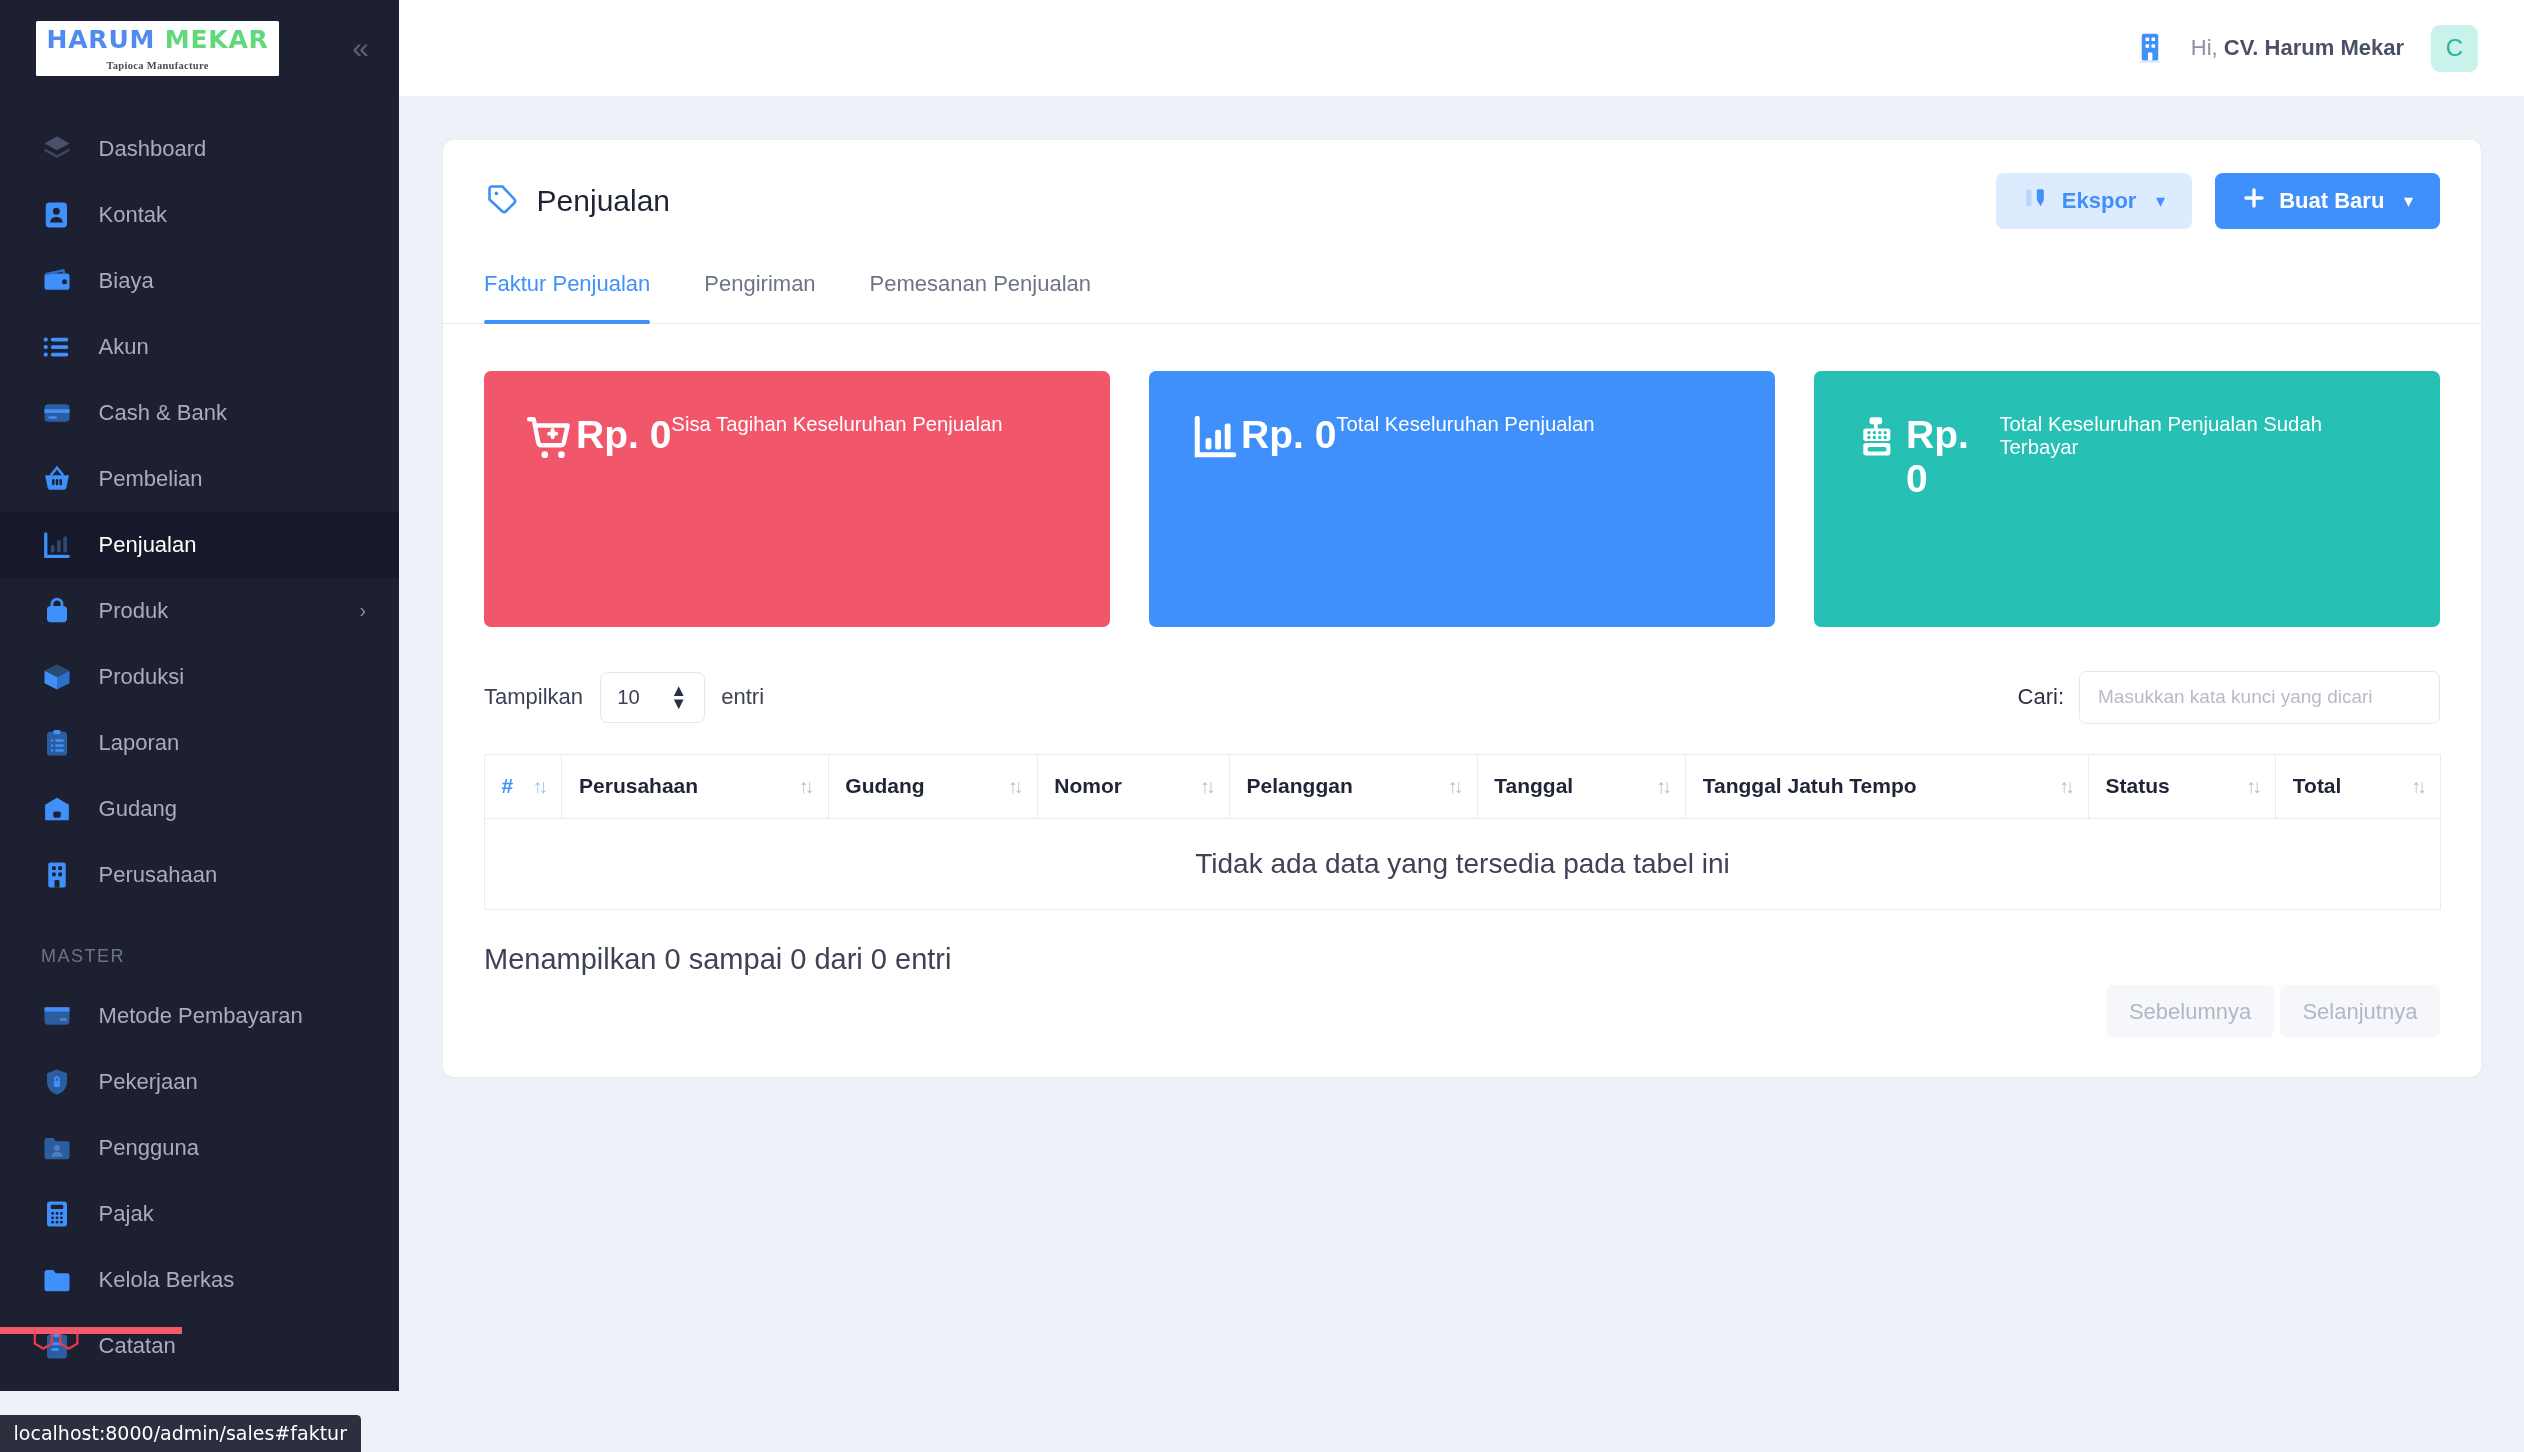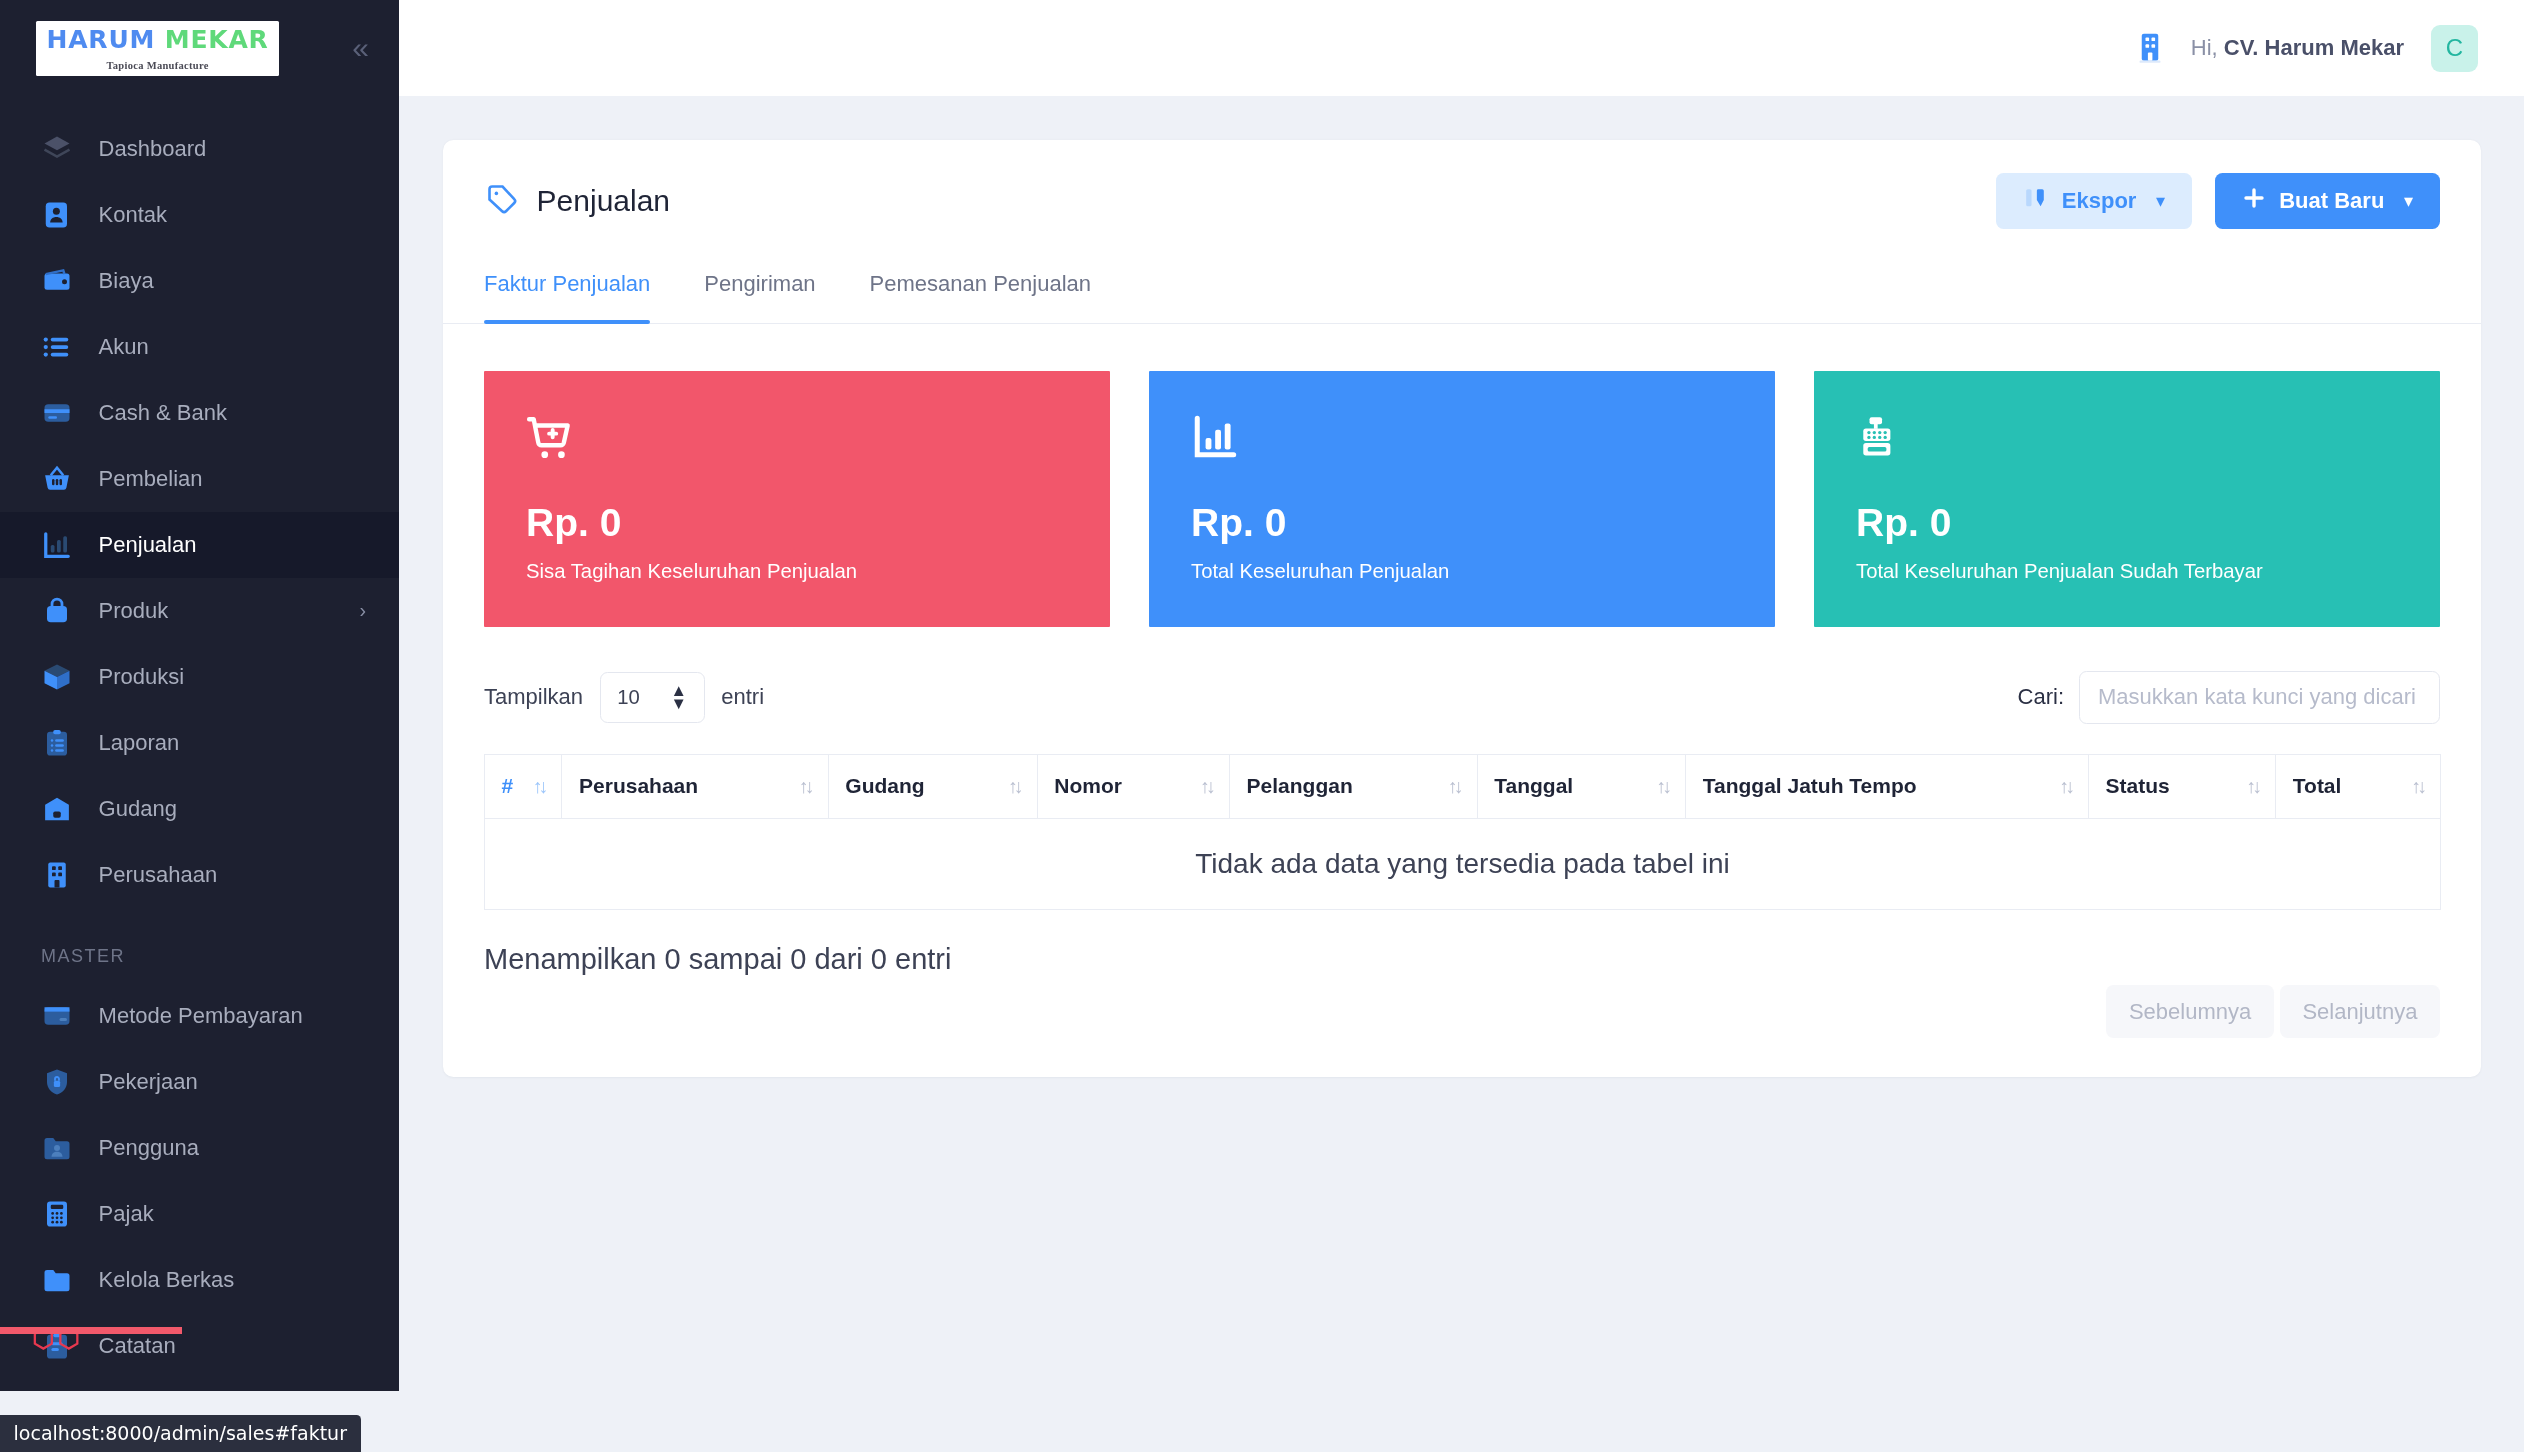--- a/index.html
+++ b/index.html
@@ -110,23 +110,23 @@
     white-space: nowrap;
   }
   .tab.active { color: #3f90fa; }
   .tab.active::after {
     content: ""; position: absolute; left: 0; right: 0; bottom: -1.5px;
     height: 3.8px; background: #3f90fa; border-radius: 2.3px;
   }
 
   .stats { display: flex; gap: 39px; padding: 47px 41px 0 41px; }
   .stat {
-    flex: 1; border-radius: 1px; color: #ffffff;
+    flex: 1; border-radius: 7px; color: #ffffff;
     padding: 42px 42px 39px 42px; min-height: 256px;
-    display: flex; flex-direction: column;
+    display: flex; flex-direction: row;
   }
   .stat .sico { margin-bottom: 35px; }
   .stat .val { font-size: 39px; font-weight: 700; margin-bottom: 15px; }
   .stat .lab { font-size: 20.3px; font-weight: 400; }
 
   .table-controls {
     display: flex; align-items: center; justify-content: space-between;
     padding: 44px 41px 0 41px;
   }
   .len-wrap { display: flex; align-items: center; gap: 16.6px;
@@ -136,21 +136,21 @@
     min-width: 105px; display: flex; align-items: center;
     justify-content: space-between; padding: 0 16.6px; font-size: 20.3px;
     color: #3d4255; cursor: pointer; background: #fff;
   }
   .select-box .spin { color: #2b3044; font-size: 16.6px; line-height: .8;
     display: flex; flex-direction: column; }
   .search-wrap { display: flex; align-items: center; gap: 15px;
     font-size: 22px; color: #2b3044; }
   .search-input {
     border: 1.5px solid #e4e7ef; border-radius: 7.5px; height: 53px;
-    width: 361px; padding: 0 18px; font-size: 22px; color: #2b3044;
+    width: 361px; padding: 0 18px; font-size: 19px; color: #2b3044;
     font-family: "Liberation Sans", sans-serif; background: #fff;
   }
   .search-input::placeholder { color: #b6bbcb; }
 
   table.dt { width: calc(100% - 81px); margin: 30px 41px 0 41px;
     border-collapse: collapse; }
   table.dt th {
     border: 1.5px solid #e9ecf3; padding: 19.6px 16.6px;
     font-size: 21px; color: #1f2436; font-weight: 700; text-align: left;
     white-space: nowrap;

